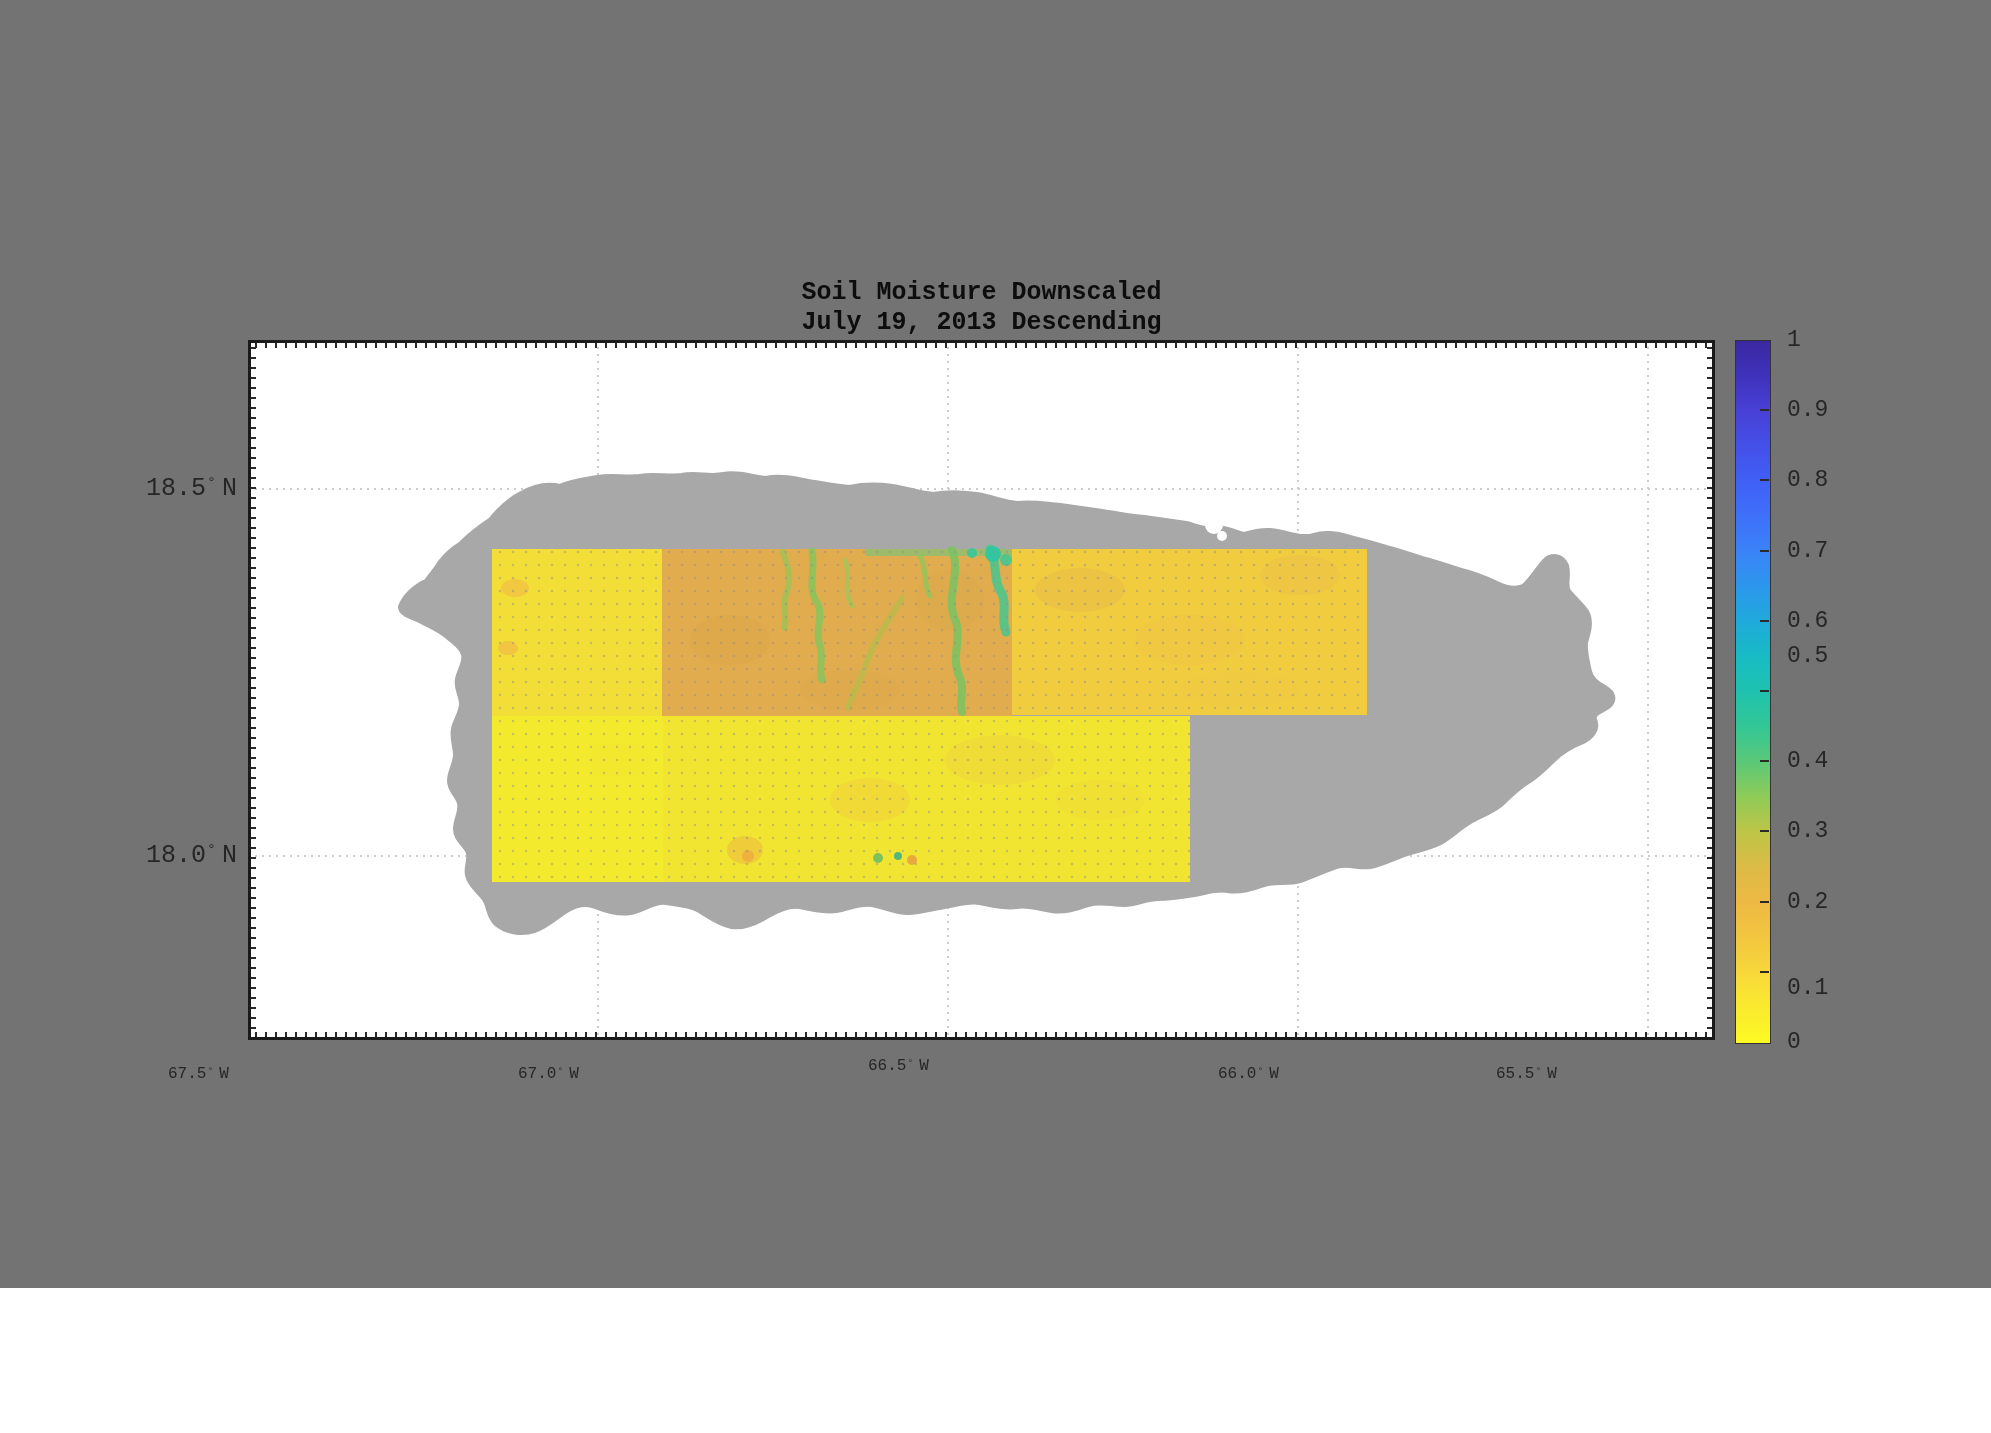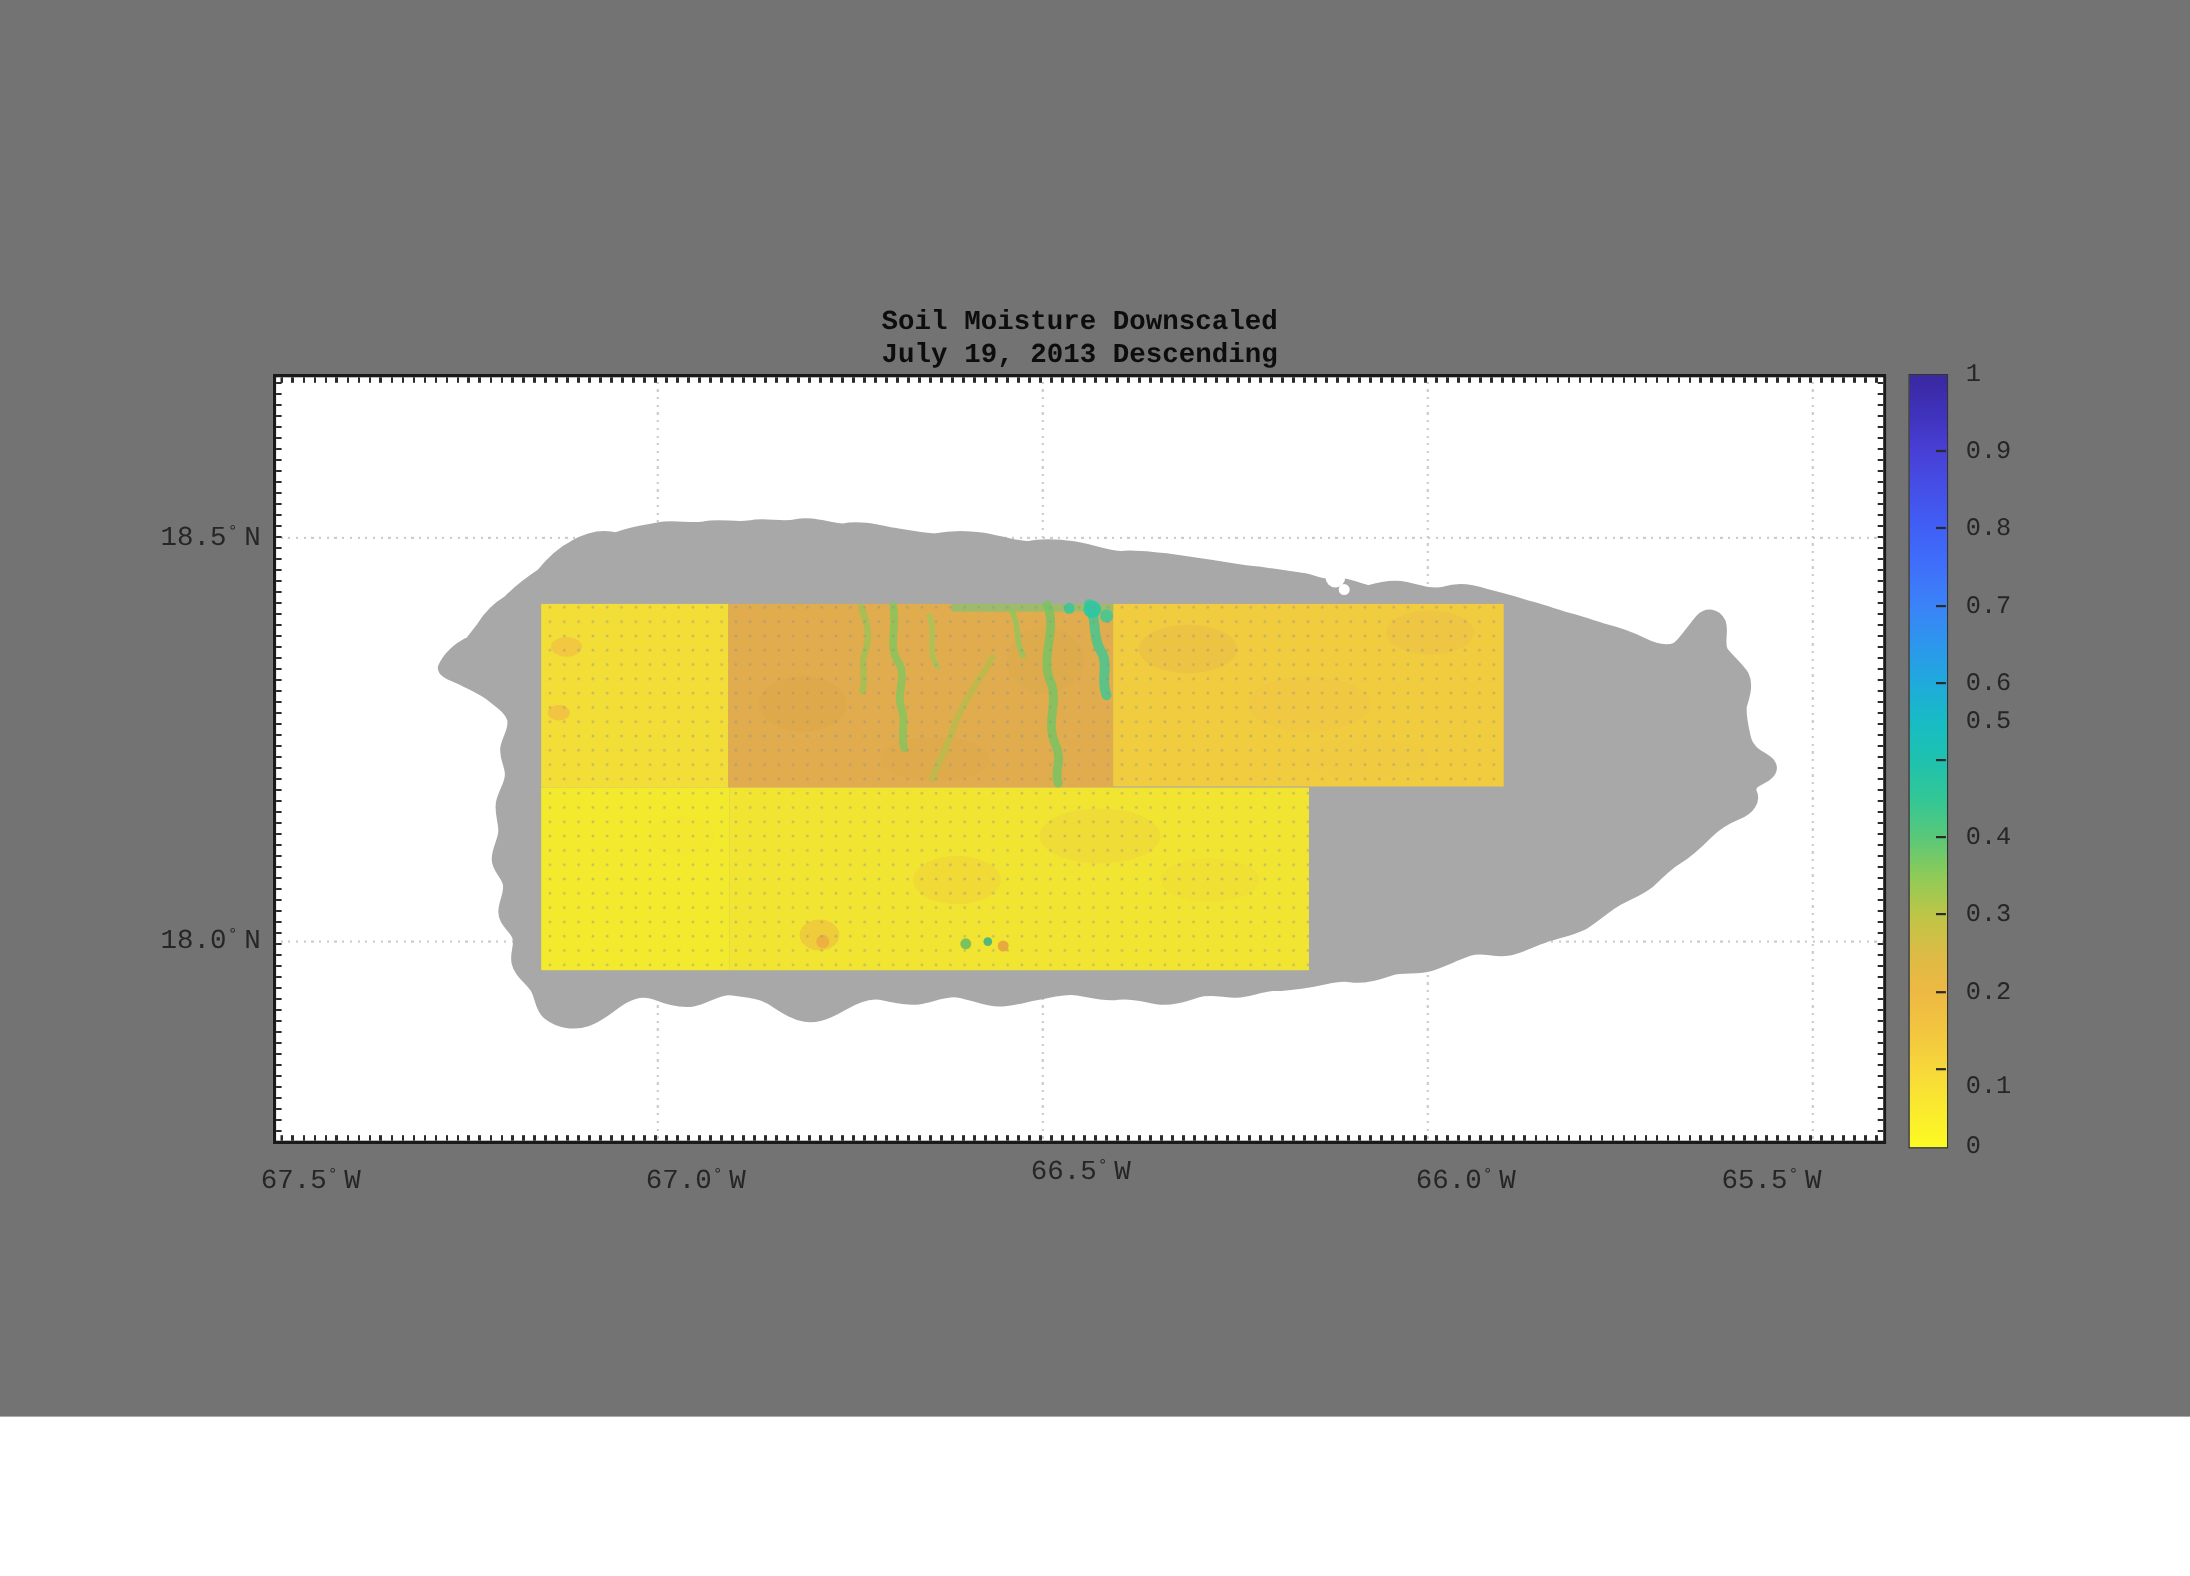--- a/index.html
+++ b/index.html
@@ -16,21 +16,21 @@
   .ticks-right{right:0;}
   .ticks-top,.ticks-bottom{position:absolute;left:4px;right:4px;height:5px;
         background:repeating-linear-gradient(to right,#2a2a2a 0 2px,transparent 2px 10px);}
   .ticks-top{top:0;}
   .ticks-bottom{bottom:0;}
   .vgrid{position:absolute;top:0;bottom:0;width:2px;
         background:repeating-linear-gradient(to bottom,#cccccc 0 2px,transparent 2px 7px);}
   .hgrid{position:absolute;left:0;right:0;height:2px;
         background:repeating-linear-gradient(to right,#cccccc 0 2px,transparent 2px 7px);}
   #map{position:absolute;left:0;top:0;}
-  .xtick{position:absolute;width:160px;text-align:right;font-size:25px;line-height:32px;color:#262626;}
+  .xtick{position:absolute;width:160px;text-align:left;font-size:16px;line-height:32px;color:#262626;}
   .ytick{position:absolute;width:140px;text-align:right;font-size:25px;line-height:32px;color:#262626;}
   .deg{font-size:0.60em;position:relative;top:-0.55em;margin:0 2px 0 1px;}
   .hem{margin-left:4px;}
   #colorbar{position:absolute;left:1735px;top:340px;width:34px;height:702px;
         border:1px solid #333;box-sizing:content-box;}
   .cb-dash{position:absolute;width:9px;height:2px;background:#2a2a2a;}
   .cb-label{position:absolute;left:1787px;height:28px;line-height:28px;font-size:23px;color:#262626;}
 </style>
 </head>
 <body>

